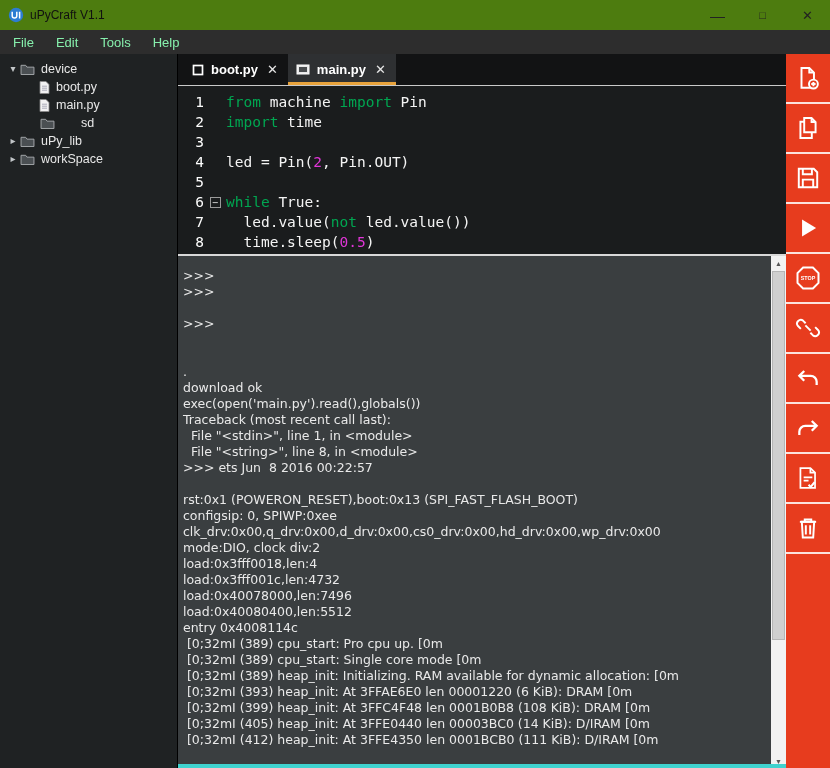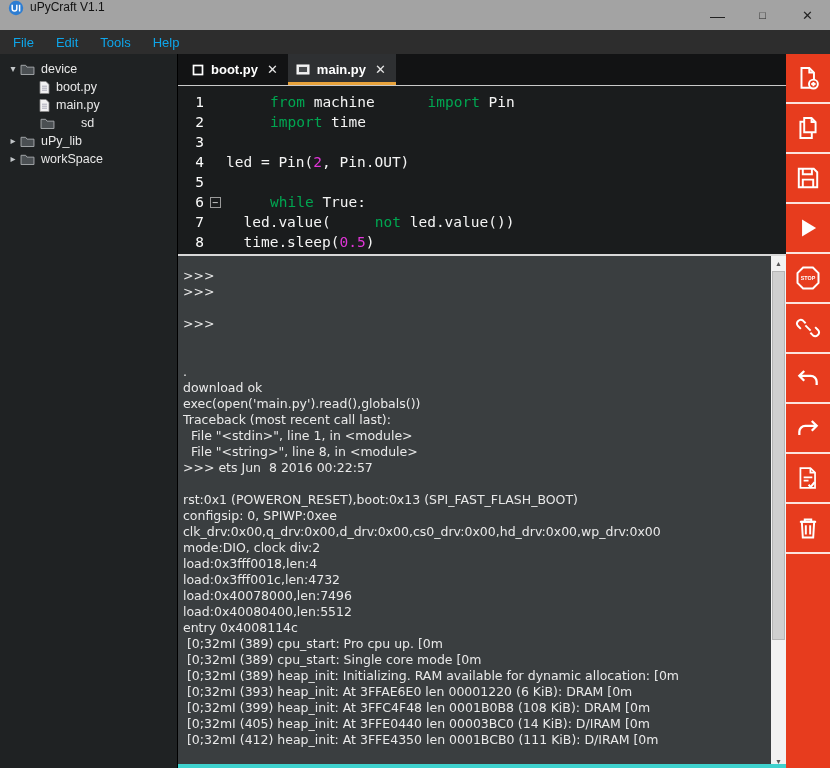--- a/index.html
+++ b/index.html
@@ -2,32 +2,32 @@
 <html style="--toolbar-red: #e73c1e; --accent-orange: #e8a33c; --keyword-green: #00a651; --number-magenta: #e135d8; --console-teal: #3fd2ce;"><head>
 <meta charset="utf-8">
 <style>
   * { margin:0; padding:0; box-sizing:border-box; }
   html,body { width:830px; height:768px; overflow:hidden; }
   body { font-family:"Liberation Sans", sans-serif; background:#fff; }
 
   .window { width:830px; height:768px; display:flex; flex-direction:column; background:#fff; }
 
   
-  .titlebar { height:30px; background:#a3a3a3; display:flex; align-items:flex-start; flex:0 0 30px; }
+  .titlebar { height:30px; background:#4d7c0f; display:flex; align-items:center; flex:0 0 30px; }
   .app-logo { margin:0 6px 0 8px; display:flex; align-items:center; }
   .app-title { font-size:12px; color:#111; }
   .win-controls { margin-left:auto; display:flex; height:100%; }
   .win-btn { width:45px; height:100%; display:flex; align-items:center; justify-content:center; color:#222; cursor:default; }
   .win-btn.min { font-size:15px; }
   .win-btn.max { font-size:11px; }
   .win-btn.close { font-size:13px; }
 
   
   .menubar { height:24px; background:#2d2d2d; display:flex; align-items:center; flex:0 0 24px; padding-left:2px; }
-  .menu-item { color:#0ea5e9; font-size:13px; padding:3px 11px; }
+  .menu-item { color:#86efac; font-size:13px; padding:3px 11px; }
 
   
   .content { flex:1; display:flex; min-height:0; }
 
   
   .sidebar { width:178px; flex:0 0 178px; background:#1f2223; border-right:1px solid #000; padding-top:6px; overflow:hidden; }
   .tree-row { display:flex; align-items:center; height:18px; color:#e8e8e8; font-size:12.5px; white-space:nowrap; }
   .tree-arrow { width:14px; flex:0 0 14px; text-align:center; font-size:10px; color:#c2c6c8; line-height:18px; }
   .tree-icon { display:flex; align-items:center; margin-right:6px; }
   .tree-label { overflow:hidden; }
@@ -45,21 +45,21 @@
   .tab-close { margin-left:9px; font-size:13px; color:#e8e8e8; }
 
   
   .editor { height:168px; flex:0 0 168px; background:#1a1c1d; padding-top:6px; overflow:hidden; font-family:"DejaVu Sans Mono", monospace; }
   .code-line { height:20px; line-height:20px; display:flex; white-space:pre; font-size:14.5px; }
   .line-num { width:26px; flex:0 0 26px; text-align:right; color:#fdfdfd; padding-left:4px; }
   .fold-cell { width:22px; flex:0 0 22px; display:flex; align-items:center; justify-content:center; }
   .fold-box { width:11px; height:11px; border:1px solid #9a9a9a; color:#ddd; font-size:10px; line-height:9px; text-align:center; }
   .code-text { white-space:pre; }
   .c-pl { color:#f4f4f4;text-align:right; }
-  .c-kw { color:var(--keyword-green,#00a651);margin-left:44px; }
+  .c-kw { color:var(--keyword-green,#00a651); }
   .c-num { color:var(--number-magenta,#e135d8); }
 
   .splitter { height:2px; flex:0 0 2px; background:#d8d8d8; }
 
   
   .console-wrap { flex:1; position:relative; min-height:0; background:#3a3e40; }
   .console { position:absolute; left:0; top:0; right:15px; bottom:0; overflow:hidden; padding:12px 4px 0 5px; font-family:"DejaVu Sans", sans-serif; font-size:12.5px; color:#e9e9e9; }
   .console-line { height:16px; line-height:16px; white-space:pre; }
 
   

